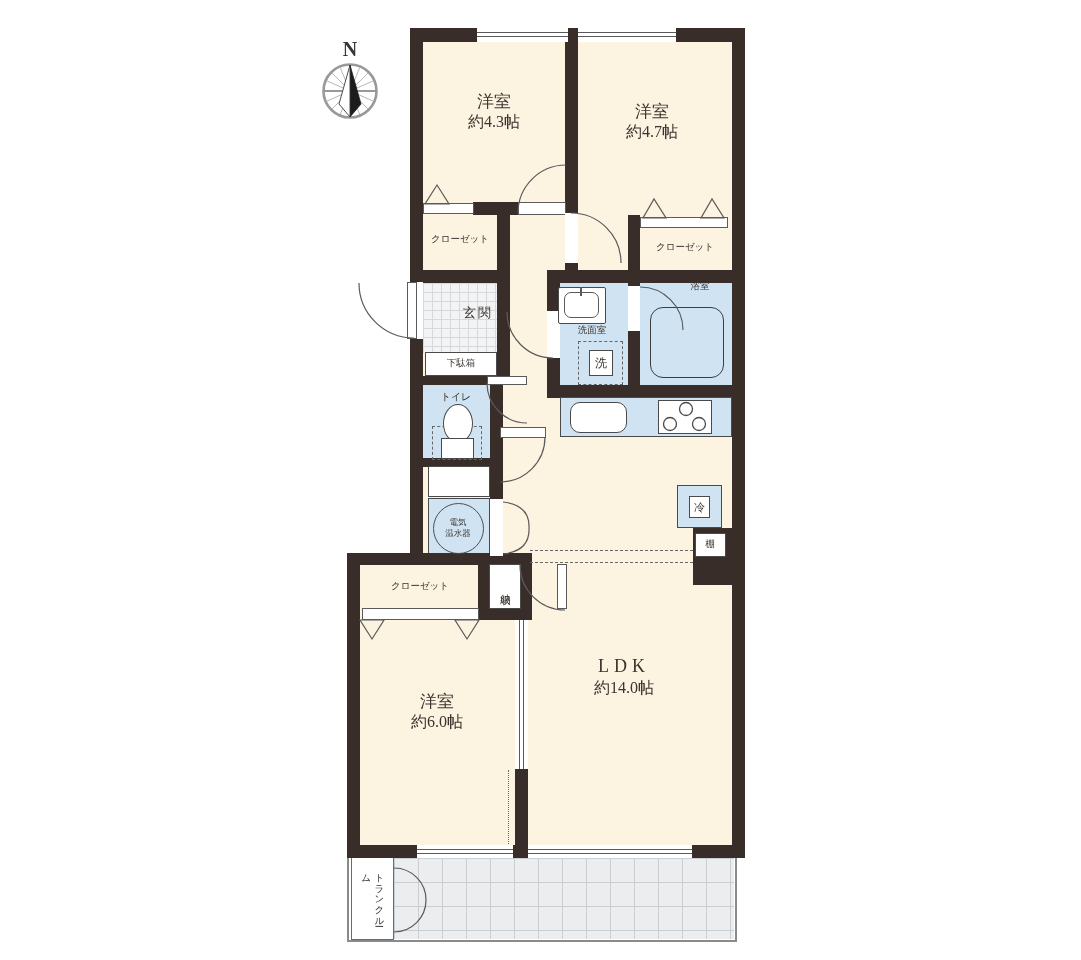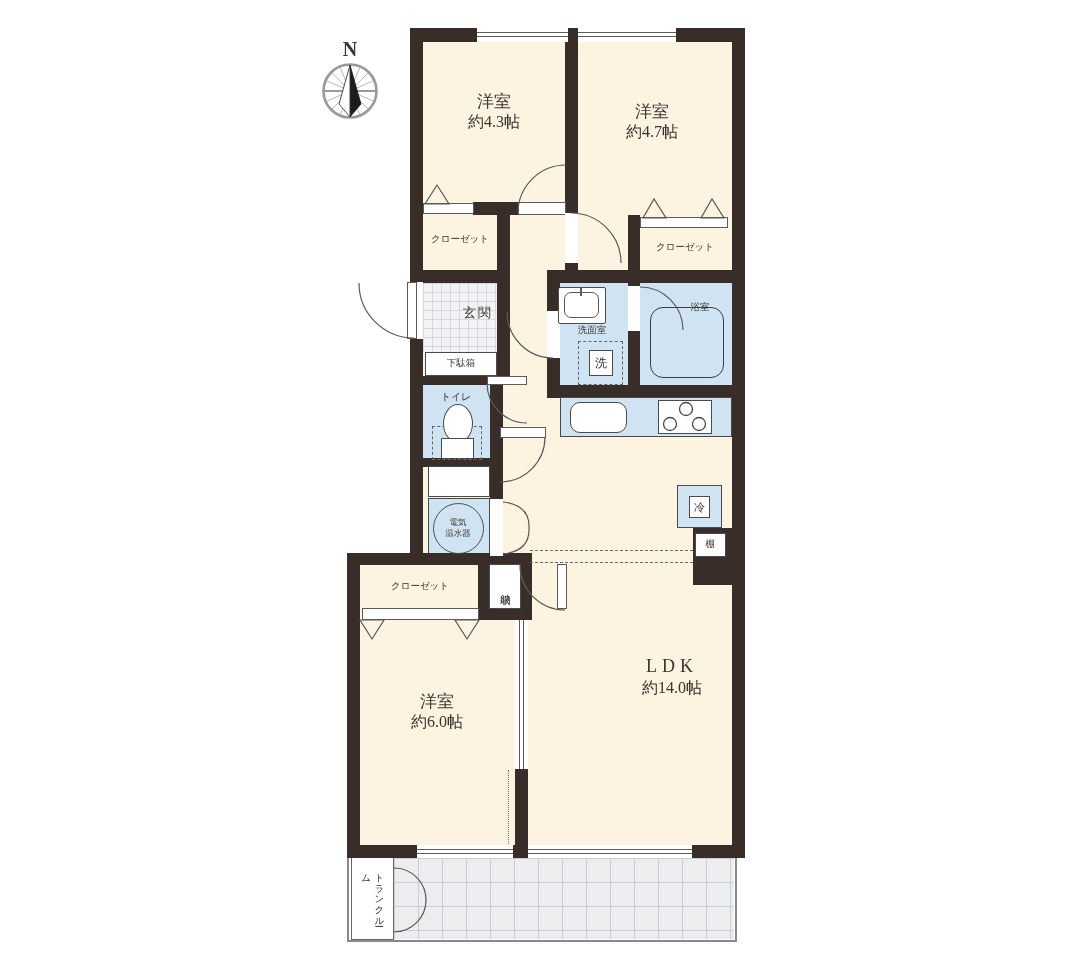--- a/index.html
+++ b/index.html
@@ -195,21 +195,21 @@
     <span class="block room-size">約4.3帖</span>
   </div>
   <div class="lbl" style="left:652px;top:122px;">
     <span class="block room-name">洋室</span>
     <span class="block room-size">約4.7帖</span>
   </div>
   <div class="lbl" style="left:437px;top:712px;">
     <span class="block room-name">洋室</span>
     <span class="block room-size">約6.0帖</span>
   </div>
-  <div class="lbl" style="left:624px;top:676px;margin-left:48px;">
+  <div class="lbl" style="left:624px;top:676px;">
     <span class="block ldk-name">LDK</span>
     <span class="block room-size">約14.0帖</span>
   </div>
 
   <div class="lbl small" style="left:460px;top:240px;">
     <span>クローゼット</span>
   </div>
   <div class="lbl small" style="left:685px;top:248px;">
     <span>クローゼット</span>
   </div>
@@ -221,21 +221,21 @@
   </div>
   <div class="lbl small" style="left:461px;top:364px;">
     <span>下駄箱</span>
   </div>
   <div class="lbl" style="left:456px;top:397px;font-size:10px;">
     <span>トイレ</span>
   </div>
   <div class="lbl small" style="left:592px;top:331px;">
     <span>洗面室</span>
   </div>
-  <div class="lbl small" style="left:700px;top:308px;">
+  <div class="lbl small" style="left:700px;top:287px;">
     <span>浴室</span>
   </div>
   <div class="lbl tiny" style="left:458px;top:528px;">
     <span class="block">電気</span>
     <span class="block">温水器</span>
   </div>
   <div class="lbl small" style="left:710px;top:545px;">
     <span>棚</span>
   </div>
   <div class="vtext" style="left:505px;top:586px;font-size:10.5px;">

